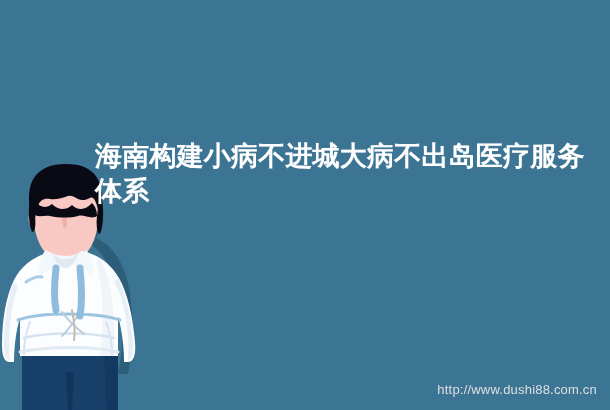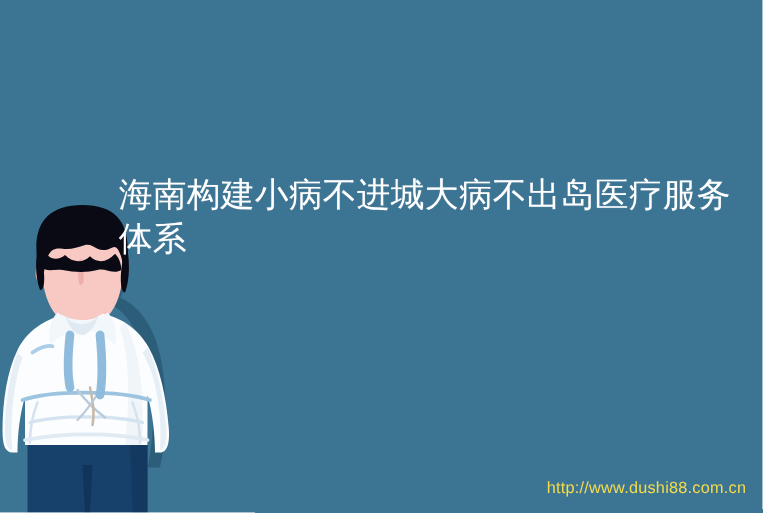--- a/index.html
+++ b/index.html
@@ -34,31 +34,31 @@
   
   #headline {
     position: absolute;
     left: 95px;
     top: 139px;
     width: 500px;
     color: #ffffff;
     font-size: 27px;
     line-height: 35px;
     letter-spacing: 0.2px;
-    font-weight: 400;
+    font-weight: 700;
     white-space: pre-wrap;
     text-shadow: 0 0 1px rgba(255,255,255,0.25);
   }
 
   
   #watermark {
     position: absolute;
     right: 13px;
     bottom: 13px;
-    color: #fde047;
+    color: #e5e5e5;
     font-size: 13px;
     letter-spacing: 0.2px;
     opacity: 0.95;
   }
 </style>
 </head>
 <body>
 
 <div id="poster">
 

